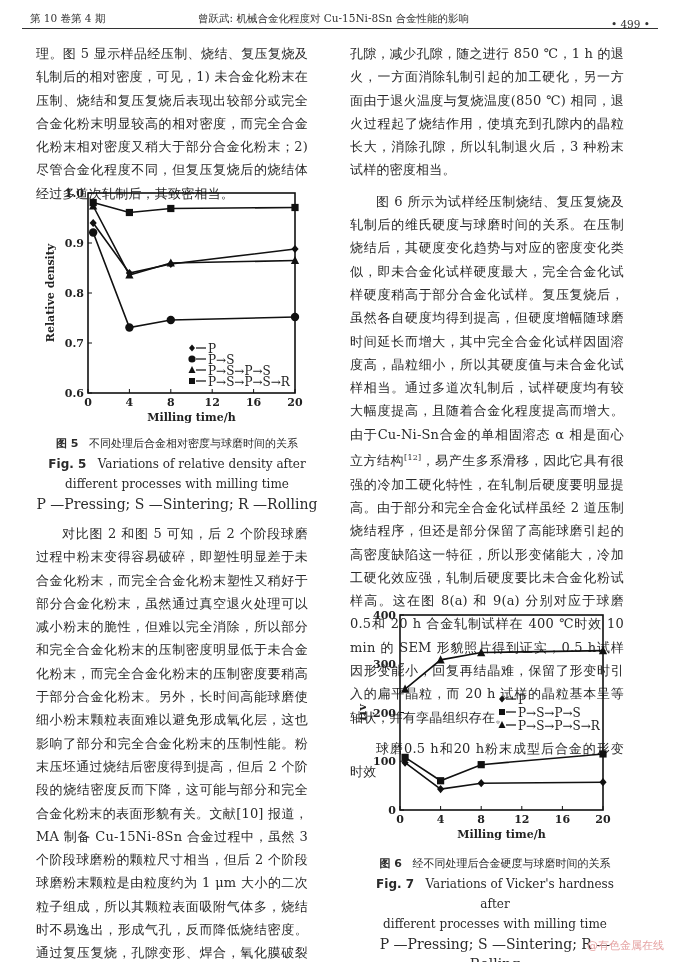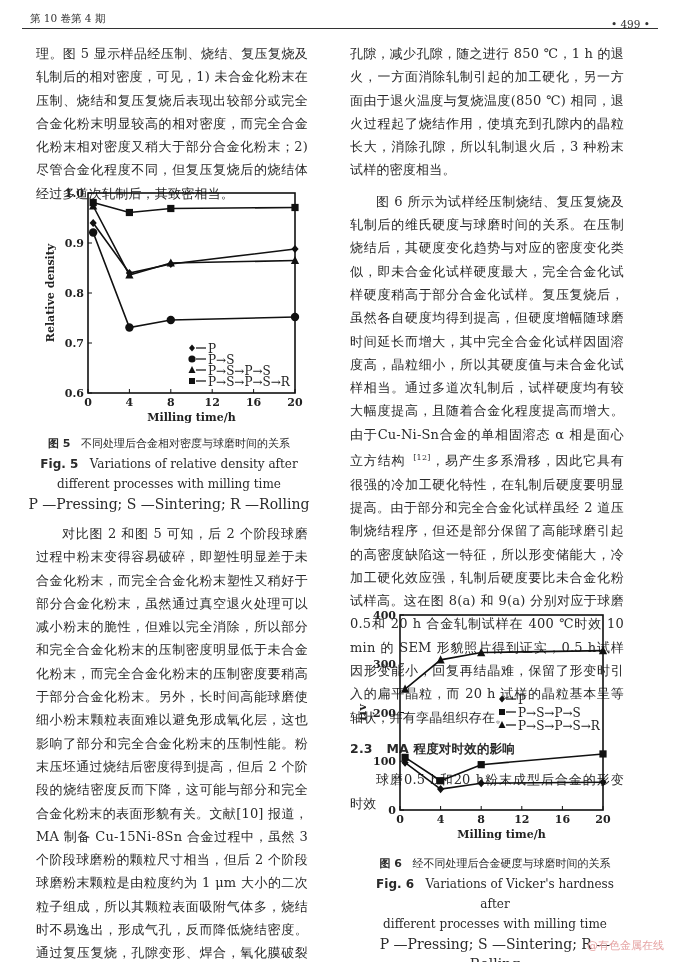--- a/index.html
+++ b/index.html
@@ -15,31 +15,32 @@
   .indent{text-indent:2em;}
   #colL1{left:28px;top:34px;width:288px;}
   #colL2{left:28px;top:514px;width:288px;}
   #colR{left:342px;top:34px;width:290px;}
   .sec{font-weight:bold;font-family:"DejaVu Sans","Liberation Sans",sans-serif;font-size:12.5px;}
   .cap{position:absolute;text-align:center;font-size:11px;line-height:20px;}
   .cap .cn{font-size:11px;}
   .cap .en{font-size:12px;}
   .cap .abbr{font-size:14px;}
   .cap b{font-family:"DejaVu Sans","Liberation Sans",sans-serif;}
-  #cap5{left:24px;top:434px;width:290px;}
+  #cap5{left:32px;top:434px;width:290px;}
   #cap6{left:360px;top:854px;width:270px;}
   svg text{font-family:"DejaVu Serif","Liberation Serif",serif;fill:#222;}
   .watermark{position:absolute;right:16px;top:938px;font-size:11px;color:#e6a3a3;font-family:"DejaVu Sans","Liberation Sans",sans-serif;}
-  sup{font-size:8px;padding-left:8px;}
+  sup{font-size:8px;}
 </style>
 </head>
 <body>
 
 <div class="header">
   <span class="l">第 10 卷第 4 期</span>
+  <span class="c">曾跃武: 机械合金化程度对 Cu-15Ni-8Sn 合金性能的影响</span>
   <span class="r">• 499 •</span>
 </div>
 <div class="hrule"></div>
 
 <div class="col" id="colL1">
   <p>理。图 5 显示样品经压制、烧结、复压复烧及轧制后的相对密度，可见，1) 未合金化粉末在压制、烧结和复压复烧后表现出较部分或完全合金化粉末明显较高的相对密度，而完全合金化粉末相对密度又稍大于部分合金化粉末；2) 尽管合金化程度不同，但复压复烧后的烧结体经过多道次轧制后，其致密相当。</p>
 </div>
 
 <svg id="chart5" style="position:absolute;left:40px;top:175px;" width="280" height="255">
     <rect x="48" y="18" width="207" height="200" fill="none" stroke="#111" stroke-width="1.6"></rect>
@@ -108,21 +109,20 @@
   <div class="abbr">P —Pressing; S —Sintering; R —Rolling</div>
 </div>
 
 <div class="col" id="colL2">
   <p class="indent"><span>对比图 2 和图 5 可知，后 2 个阶段球磨过程中粉末变得容易破碎，即塑性明显差于未合金化粉末，而完全合金化粉末塑性又稍好于部分合金化粉末，虽然通过真空退火处理可以减小粉末的脆性，但难以完全消除，所以部分和完全合金化粉末的压制密度明显低于未合金化粉末，而完全合金化粉末的压制密度要稍高于部分合金化粉末。另外，长时间高能球磨使细小粉末颗粒表面难以避免形成氧化层，这也影响了部分和完全合金化粉末的压制性能。粉末压坯通过烧结后密度得到提高，但后 2 个阶段的烧结密度反而下降，这可能与部分和完全合金化粉末的表面形貌有关。文献[10] 报道，MA 制备 Cu-15Ni-8Sn 合金过程中，虽然 3 个阶段球磨粉的颗粒尺寸相当，但后 2 个阶段球磨粉末颗粒是由粒度约为 1 μm 大小的二次粒子组成，所以其颗粒表面吸附气体多，烧结时不易逸出，形成气孔，反而降低烧结密度。通过复压复烧，孔隙变形、焊合，氧化膜破裂</span><sup>[8]</sup><span>，同时残余气体逸出，试样的密度得到提高，特别对氧化程度相对严重，吸附气体较多的部分和完全合金化试样致密度有较大的提高。通过轧制，孔隙周围的部分晶粒滑移到孔隙内，填充</span></p>
 </div>
 
 <div class="col" id="colR">
   <p>孔隙，减少孔隙，随之进行 850 ℃，1 h 的退火，一方面消除轧制引起的加工硬化，另一方面由于退火温度与复烧温度(850 ℃) 相同，退火过程起了烧结作用，使填充到孔隙内的晶粒长大，消除孔隙，所以轧制退火后，3 种粉末试样的密度相当。</p>
   <p class="indent"><span>图 6 所示为试样经压制烧结、复压复烧及轧制后的维氏硬度与球磨时间的关系。在压制烧结后，其硬度变化趋势与对应的密度变化类似，即未合金化试样硬度最大，完全合金化试样硬度稍高于部分合金化试样。复压复烧后，虽然各自硬度均得到提高，但硬度增幅随球磨时间延长而增大，其中完全合金化试样因固溶度高，晶粒细小，所以其硬度值与未合金化试样相当。通过多道次轧制后，试样硬度均有较大幅度提高，且随着合金化程度提高而增大。由于Cu-Ni-Sn合金的单相固溶态 α 相是面心立方结构</span><sup>[12]</sup><span>，易产生多系滑移，因此它具有很强的冷加工硬化特性，在轧制后硬度要明显提高。由于部分和完全合金化试样虽经 2 道压制烧结程序，但还是部分保留了高能球磨引起的高密度缺陷这一特征，所以形变储能大，冷加工硬化效应强，轧制后硬度要比未合金化粉试样高。这在图 8(a) 和 9(a) 分别对应于球磨0.5和 20 h 合金轧制试样在 400 ℃时效 10 min 的 SEM 形貌照片得到证实，0.5 h试样因形变能小，回复再结晶难，保留了形变时引入的扁平晶粒，而 20 h 试样的晶粒基本呈等轴状，并有孪晶组织存在。</span></p>
-  <p class="sec"><span>2.3</span>&nbsp;&nbsp;&nbsp;<span>MA 程度对时效的影响</span></p>
   <p class="indent">球磨0.5 h和20 h粉末成型后合金的形变时效</p>
 </div>
 
 <svg id="chart6" style="position:absolute;left:360px;top:600px;" width="270" height="245">
     <rect x="40" y="15" width="203" height="195" fill="none" stroke="#111" stroke-width="1.6"></rect>
     <line x1="40" y1="210" x2="40" y2="206" stroke="#111" stroke-width="1"></line>
     <text x="40" y="223" text-anchor="middle" font-size="11" font-weight="bold">0</text>
     <line x1="80.6" y1="210" x2="80.6" y2="206" stroke="#111" stroke-width="1"></line>
     <text x="80.6" y="223" text-anchor="middle" font-size="11" font-weight="bold">4</text>
     <line x1="121.2" y1="210" x2="121.2" y2="206" stroke="#111" stroke-width="1"></line>
@@ -166,18 +166,18 @@
     <rect x="139" y="109" width="6" height="6" fill="#111"></rect>
     <line x1="146" y1="112" x2="156" y2="112" stroke="#111" stroke-width="1.2"></line>
     <text x="158" y="116.5" font-size="12" font-family="&quot;DejaVu Sans&quot;,&quot;Liberation Sans&quot;,sans-serif">P→S→P→S</text>
     <polygon points="142,121 138.5,128 145.5,128" fill="#111"></polygon>
     <line x1="146" y1="125" x2="156" y2="125" stroke="#111" stroke-width="1.2"></line>
     <text x="158" y="129.5" font-size="12" font-family="&quot;DejaVu Sans&quot;,&quot;Liberation Sans&quot;,sans-serif">P→S→P→S→R</text>
   </svg>
 
 <div class="cap" id="cap6">
   <div class="cn"><b>图 6</b>&nbsp;&nbsp;&nbsp;<span>经不同处理后合金硬度与球磨时间的关系</span></div>
-  <div class="en"><b>Fig. 6</b>&nbsp;&nbsp;&nbsp;<span>Variations of Vicker's hardness after</span></div>
+  <div class="en"><b>Fig. 7</b>&nbsp;&nbsp;&nbsp;<span>Variations of Vicker's hardness after</span></div>
   <div class="en">different processes with milling time</div>
   <div class="abbr">P —Pressing; S —Sintering; R —Rolling</div>
 </div>
 
 <div class="watermark">@有色金属在线</div>
 
 </body></html>

